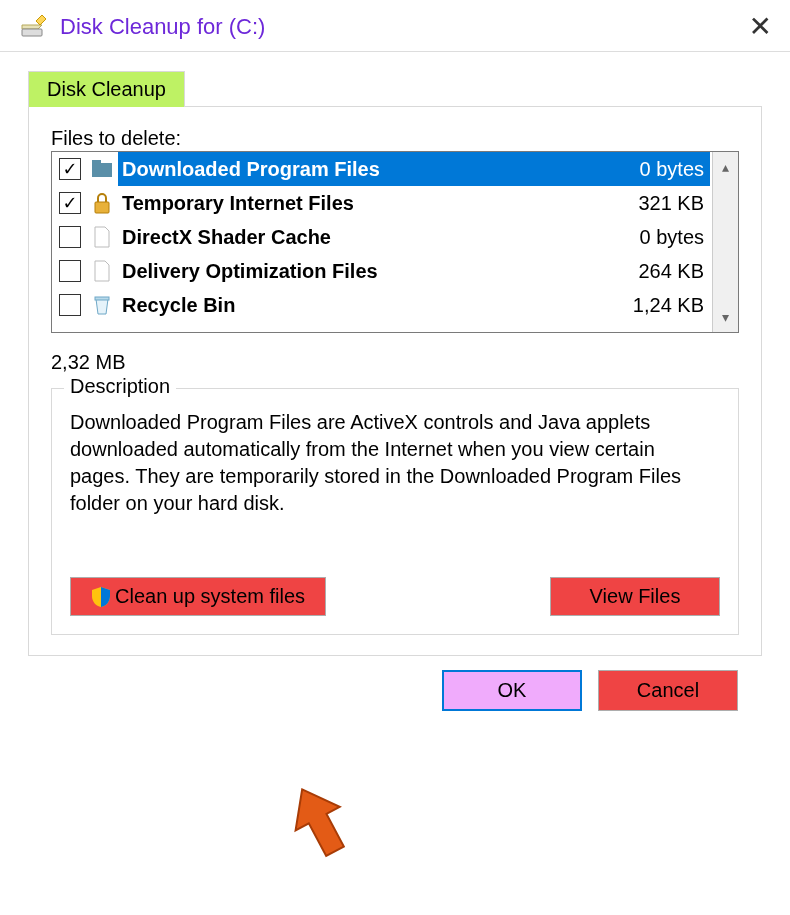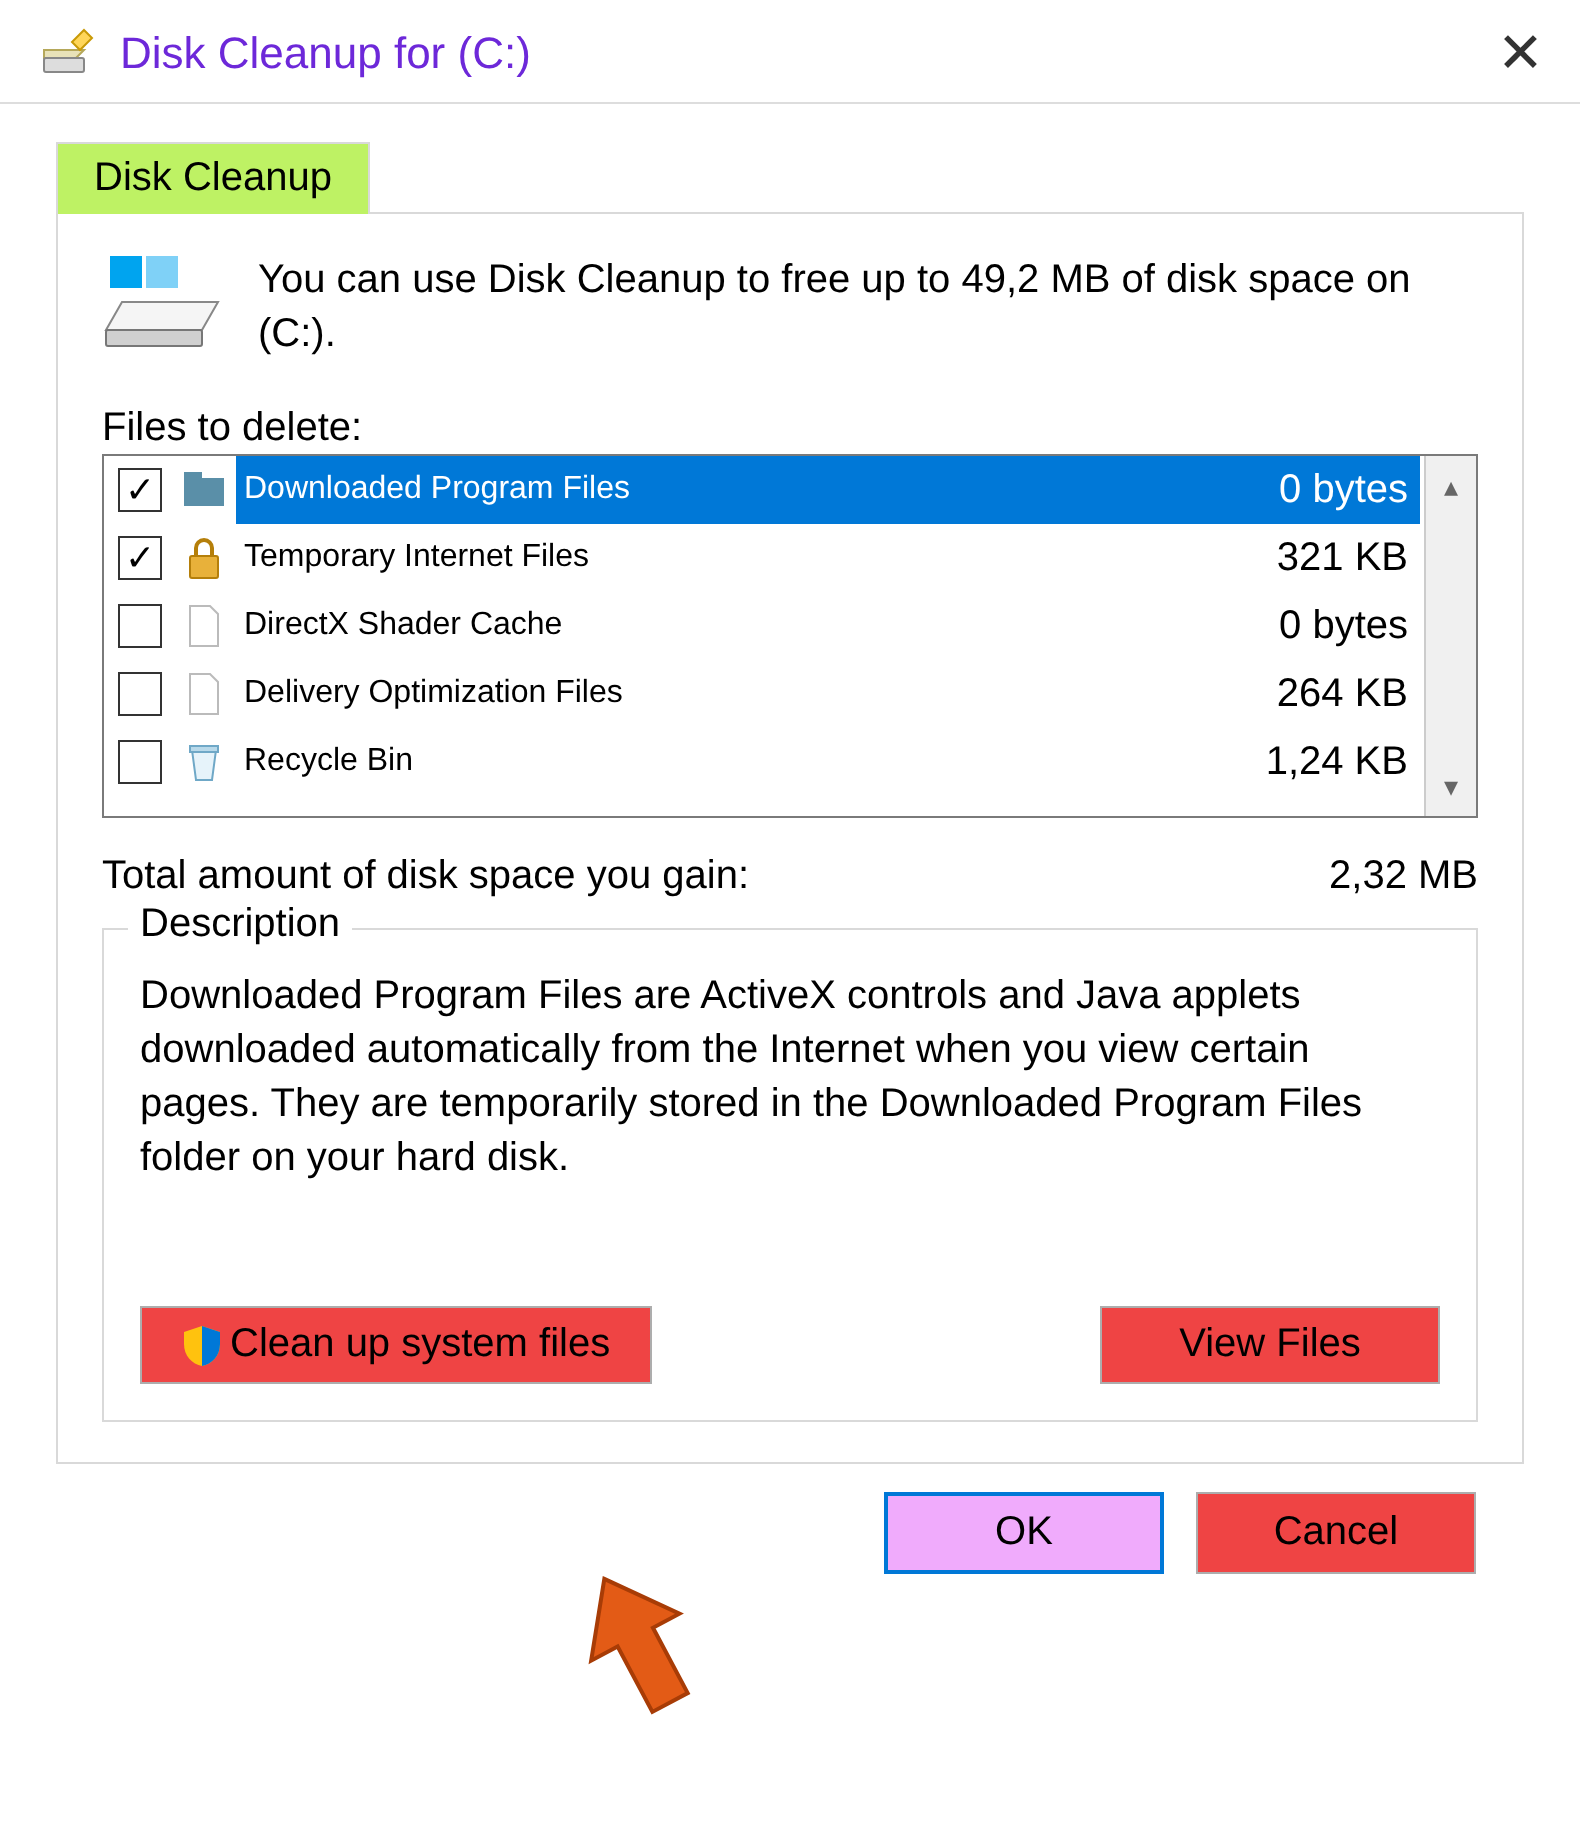--- a/index.html
+++ b/index.html
@@ -18,21 +18,21 @@
 .section-label { font-size: 20px; margin-bottom: 1px; }
 .file-list-container { border: 1px solid #7a7a7a; display: flex; height: 182px; margin-bottom: 18px; }
 .file-list { flex: 1; }
 .file-row { display: flex; align-items: center; height: 34px; padding: 0 2px; }
 .file-row.selected { color: #fff; }
 .file-row.selected .name-size { background: #0078d7; }
 .chkbox { width: 22px; height: 22px; border: 1.5px solid #333; background: #fff; margin: 0 5px 0 5px; flex-shrink: 0; display: flex; align-items: center; justify-content: center; }
 .chk { font-size: 18px; line-height: 1; color: #000; }
 .row-icon { width: 24px; height: 24px; margin: 0 4px; flex-shrink: 0; }
 .name-size { flex: 1; display: flex; align-items: center; height: 34px; padding: 0 6px 0 4px; }
-.file-name { flex: 1; font-size: 16px; }
+.file-name { flex: 1; font-size: 20px; font-weight: bold; }
 .file-size { font-size: 20px; text-align: right; padding-left: 8px; }
 .scrollbar { width: 26px; background: #f0f0f0; border-left: 1px solid #ccc; display: flex; flex-direction: column; }
 .scroll-btn { height: 30px; display: flex; align-items: center; justify-content: center; color: #666; font-size: 14px; cursor: pointer; }
 .scroll-track { flex: 1; }
 .total-row { display: flex; font-size: 20px; margin-bottom: 14px; }
 .total-label { flex: 1; }
 .total-value { }
 .groupbox { border: 1px solid #d9d9d9; position: relative; padding: 20px 18px 18px 18px; margin-bottom: 2px; }
 .group-title { position: absolute; top: -14px; left: 12px; background: #fff; padding: 0 6px; font-size: 20px; }
 .desc-text { font-size: 20px; line-height: 1.35; min-height: 142px; }
@@ -57,31 +57,20 @@
       </svg>
   </span>
   <span class="titlebar-title">Disk Cleanup for  (C:)</span>
   <span class="titlebar-close">✕</span>
 </div>
 
 <div class="content">
   <div class="tab">Disk Cleanup</div>
   <div class="panel">
 
-    <div class="intro">
-      <span class="drive-icon">
-        <svg viewBox="0 0 60 48">
-            <rect x="4" y="1" width="16" height="16" fill="#00a4ef"></rect>
-            <rect x="22" y="1" width="16" height="16" fill="#00a4ef" opacity="0.5"></rect>
-            <polygon points="2,38 50,38 58,24 10,24" fill="#f5f5f5" stroke="#888"></polygon>
-            <rect x="2" y="38" width="48" height="8" rx="1" fill="#d0d0d0" stroke="#777"></rect>
-          </svg>
-      </span>
-      <div class="intro-text">You can use Disk Cleanup to free up to 49,2 MB of disk space on  (C:).</div>
-    </div>
 
     <div class="section-label">Files to delete:</div>
     <div class="file-list-container">
       <div class="file-list">
         <div class="file-row selected">
           <span class="chkbox">
               <span class="chk">✓</span>
             </span>
           <span class="row-icon"><svg viewBox="0 0 24 24">
                 <rect x="2" y="6" width="20" height="14" fill="#5a8fa8"></rect>
@@ -138,21 +127,20 @@
         </div>
       </div>
       <div class="scrollbar">
         <div class="scroll-btn">▴</div>
         <div class="scroll-track"></div>
         <div class="scroll-btn">▾</div>
       </div>
     </div>
 
     <div class="total-row">
-      <span class="total-label">Total amount of disk space you gain:</span>
       <span class="total-value">2,32 MB</span>
     </div>
 
     <div class="groupbox">
       <div class="group-title">Description</div>
       <div class="desc-text">Downloaded Program Files are ActiveX controls and Java applets downloaded automatically from the Internet when you view certain pages. They are temporarily stored in the Downloaded Program Files folder on your hard disk.</div>
       <div class="group-buttons">
         <button class="btn">
           <span class="shield-icon"><svg viewBox="0 0 20 22">
                 <path d="M10 1 L19 4 V10 C19 16 15 20 10 21 C5 20 1 16 1 10 V4 Z" fill="#ffc20e"></path>

